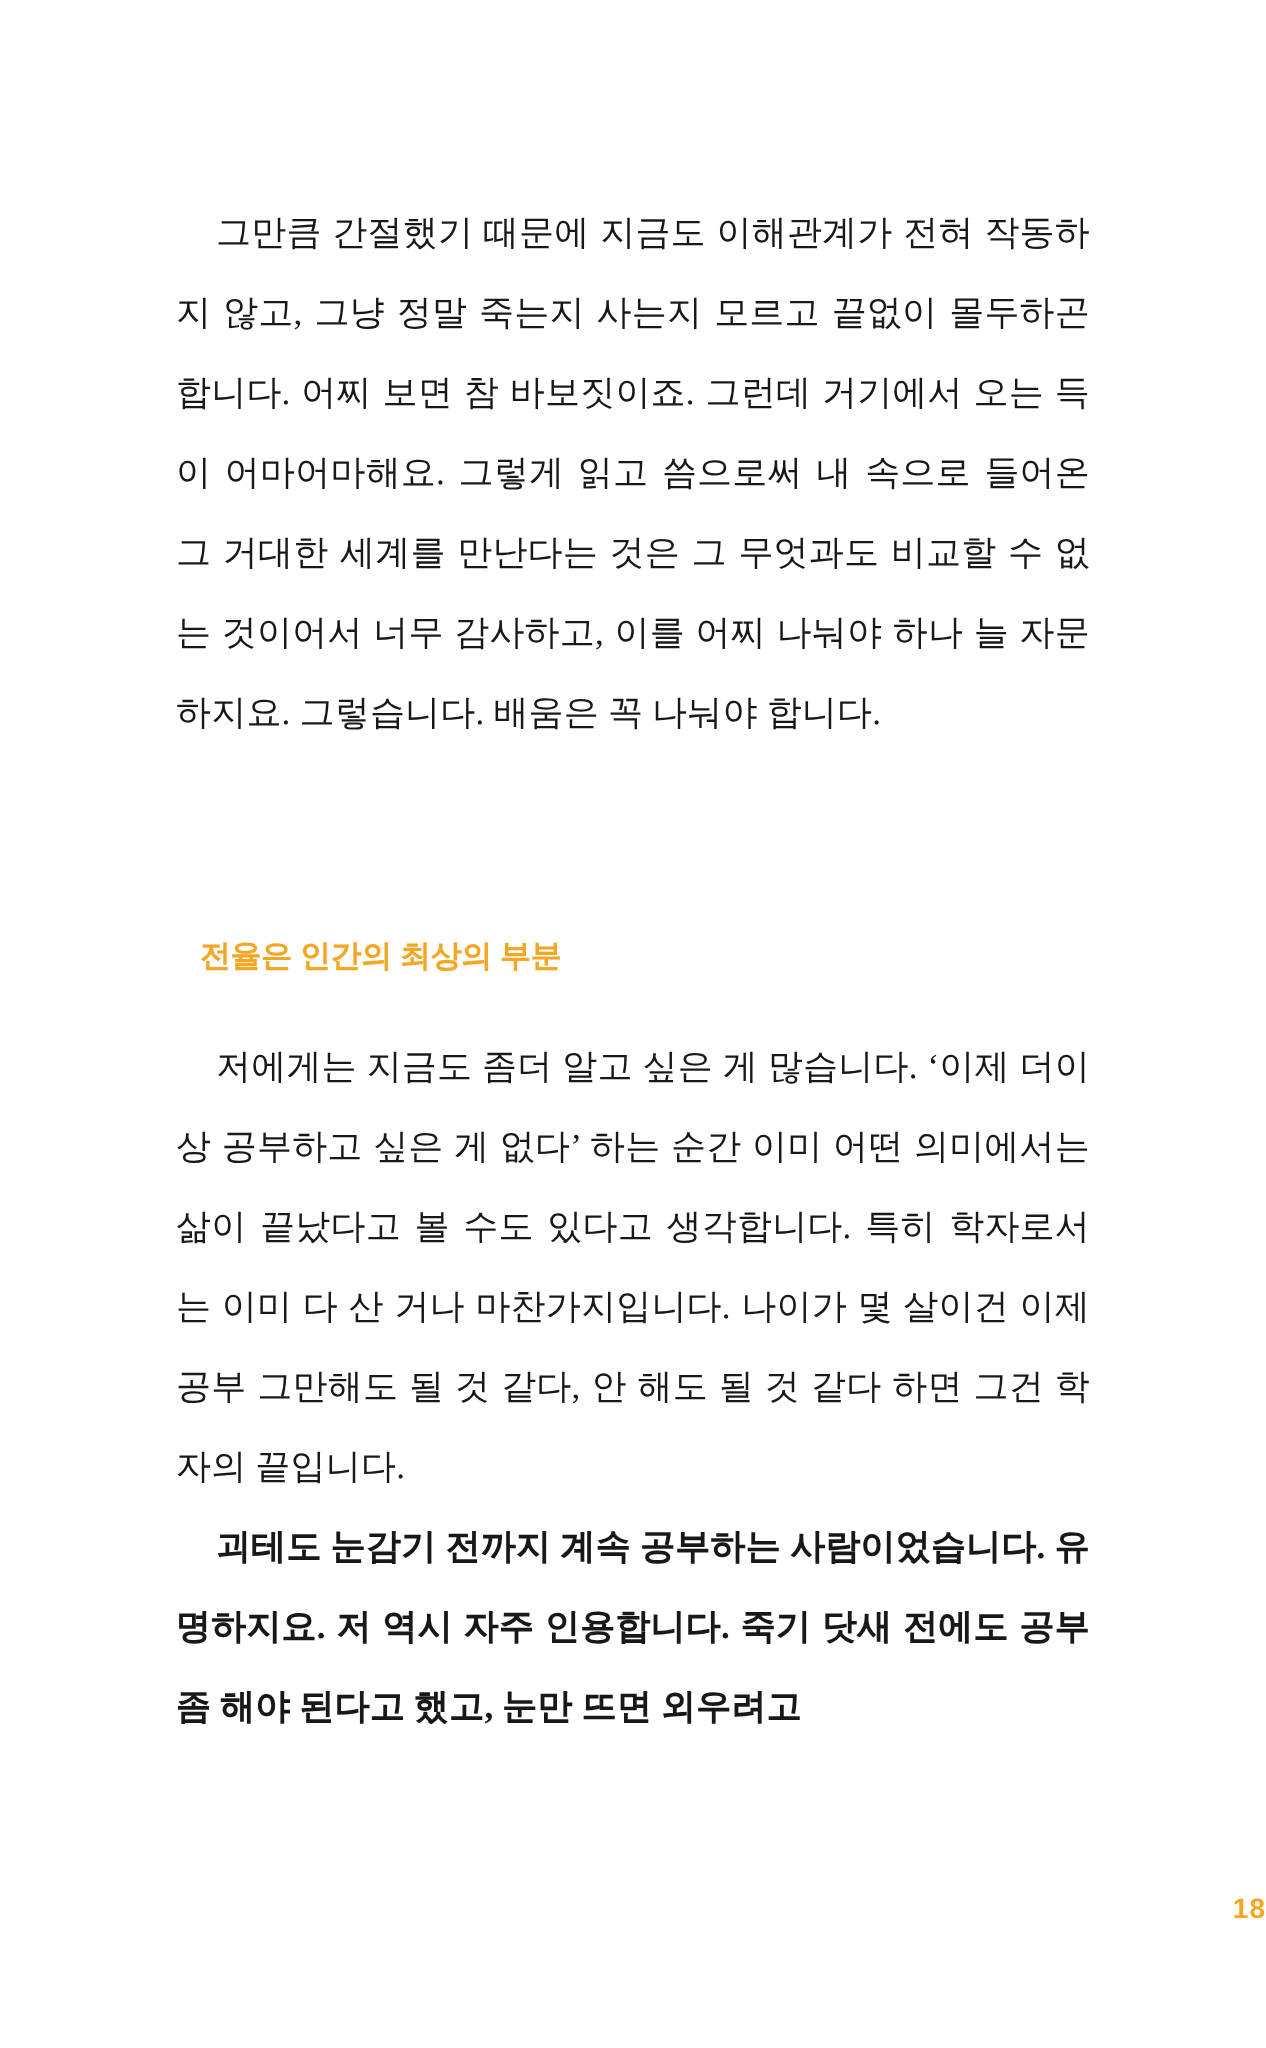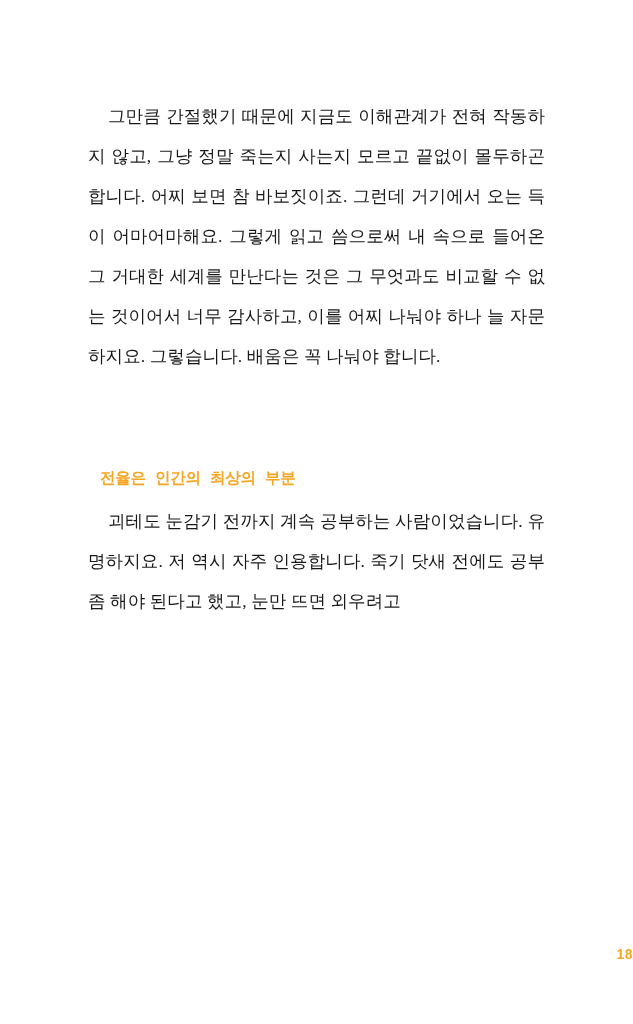--- a/index.html
+++ b/index.html
@@ -36,26 +36,26 @@
     text-justify: inter-character;
   }
   .para + .para {
     margin-top: 0;
     font-weight: bold;
   }
   .section-gap {
     height: 92px;
   }
   .section-heading {
-    font-family: Liberation Mono, monospace;
+    font-family: Liberation Sans, sans-serif;
     font-size: 15.5px;
     font-weight: bold;
     color: #f5a623;
     letter-spacing: -0.2px;
-    margin: 0 0 12px 12px;
+    margin: 0 0 24px 12px;
   }
   .page-number {
     position: absolute;
     left: 0;
     right: 0;
     bottom: 62px;
     text-align: right;
     font-family: "Liberation Sans", sans-serif;
     font-size: 14px;
     font-weight: bold;
@@ -70,18 +70,19 @@
 
   <div class="body-text">
     <p class="para">그만큼 간절했기 때문에 지금도 이해관계가 전혀 작동하지 않고, 그냥 정말 죽는지 사는지 모르고 끝없이 몰두하곤 합니다. 어찌 보면 참 바보짓이죠. 그런데 거기에서 오는 득이 어마어마해요. 그렇게 읽고 씀으로써 내 속으로 들어온 그 거대한 세계를 만난다는 것은 그 무엇과도 비교할 수 없는 것이어서 너무 감사하고, 이를 어찌 나눠야 하나 늘 자문하지요. 그렇습니다. 배움은 꼭 나눠야 합니다.</p>
   </div>
 
   <div class="section-gap"></div>
 
   <h2 class="section-heading">전율은 인간의 최상의 부분</h2>
 
   <div class="body-text">
+    <p class="para">저에게는 지금도 좀더 알고 싶은 게 많습니다. ‘이제 더이상 공부하고 싶은 게 없다’ 하는 순간 이미 어떤 의미에서는 삶이 끝났다고 볼 수도 있다고 생각합니다. 특히 학자로서는 이미 다 산 거나 마찬가지입니다. 나이가 몇 살이건 이제 공부 그만해도 될 것 같다, 안 해도 될 것 같다 하면 그건 학자의 끝입니다.</p>
     <p class="para">괴테도 눈감기 전까지 계속 공부하는 사람이었습니다. 유명하지요. 저 역시 자주 인용합니다. 죽기 닷새 전에도 공부 좀 해야 된다고 했고, 눈만 뜨면 외우려고</p>
   </div>
 
   <div class="page-number">18</div>
 
 </div>
 
 </body></html>

